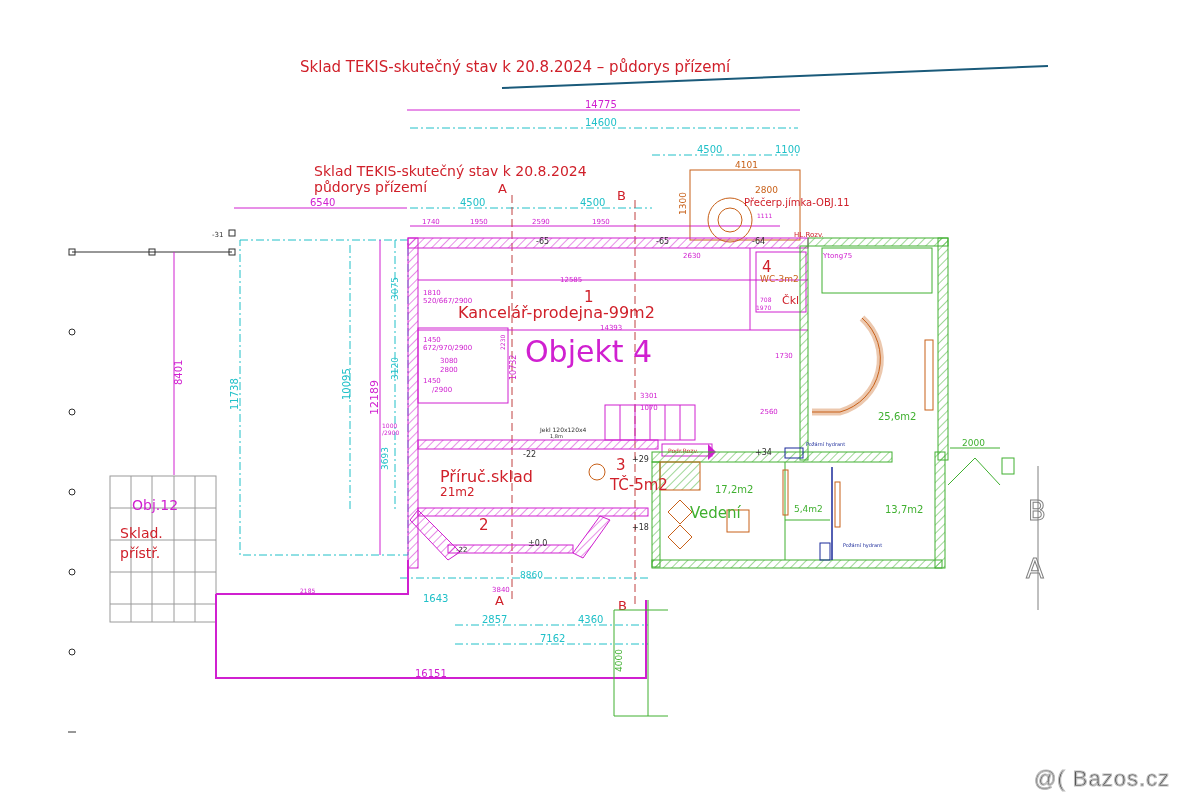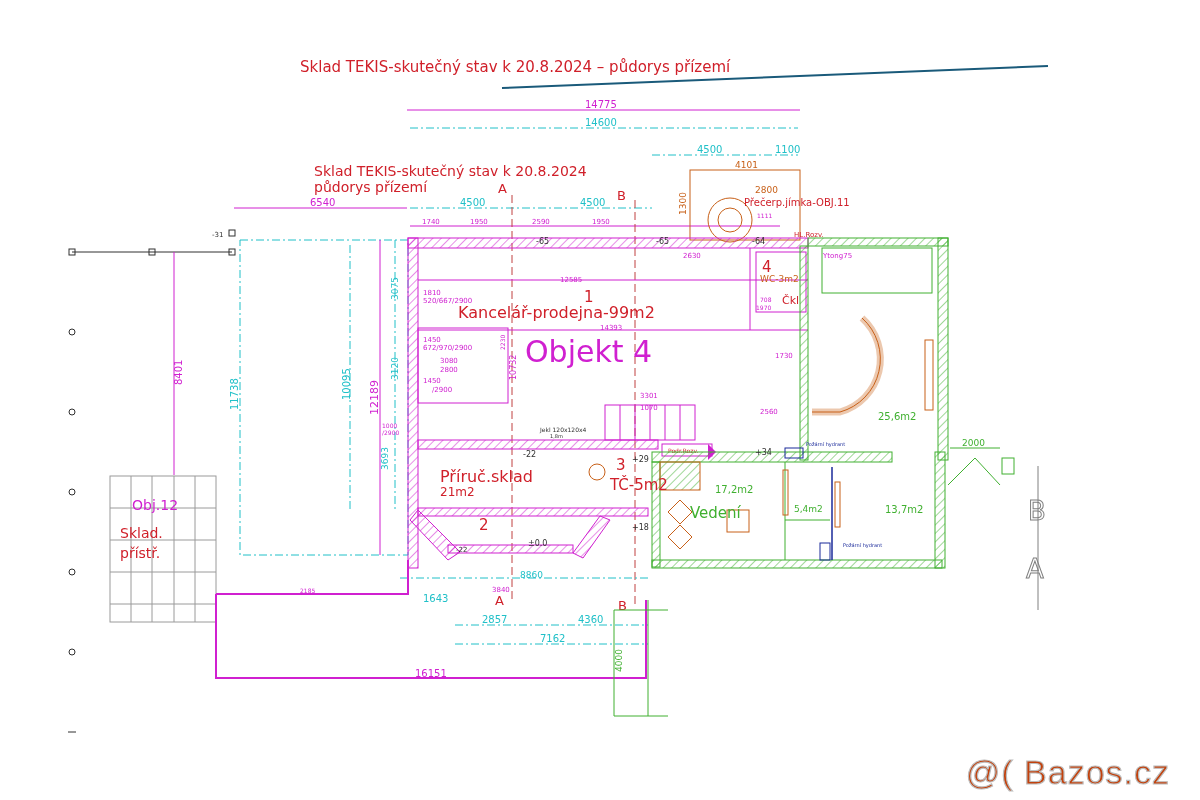--- a/index.html
+++ b/index.html
@@ -6,21 +6,21 @@
   body{width:1200px;height:800px;overflow:hidden;font-family:"DejaVu Sans",sans-serif;}
   #canvas{position:absolute;left:0;top:0;width:1184px;height:800px;}
   svg text{font-family:"DejaVu Sans",sans-serif;}
   .t-red{fill:#d0202a;}
   .t-mag{fill:#d020d0;}
   .t-cyan{fill:#20c0c8;}
   .t-green{fill:#40b030;}
   .t-orange{fill:#c86018;}
   .t-navy{fill:#1a2a9a;}
   .t-dark{fill:#303030;}
-  .watermark{position:absolute;right:14px;bottom:8px;font-family:"Liberation Sans",sans-serif;font-size:34px;color:#c2410c;
+  .watermark{position:absolute;right:14px;bottom:8px;font-family:"Liberation Sans",sans-serif;font-size:22px;color:#404040;
     -webkit-text-stroke:1.2px #bdbdbd;letter-spacing:1px;}
 </style>
 </head>
 <body>
 
 <div id="canvas">
 <svg width="1200" height="800" viewBox="0 0 1200 800" xmlns="http://www.w3.org/2000/svg">
   <defs>
     <pattern id="hatchM" width="6" height="6" patternUnits="userSpaceOnUse" patternTransform="rotate(45)">
       <line x1="0" y1="0" x2="0" y2="6" stroke="#d020d0" stroke-width="1"></line>

